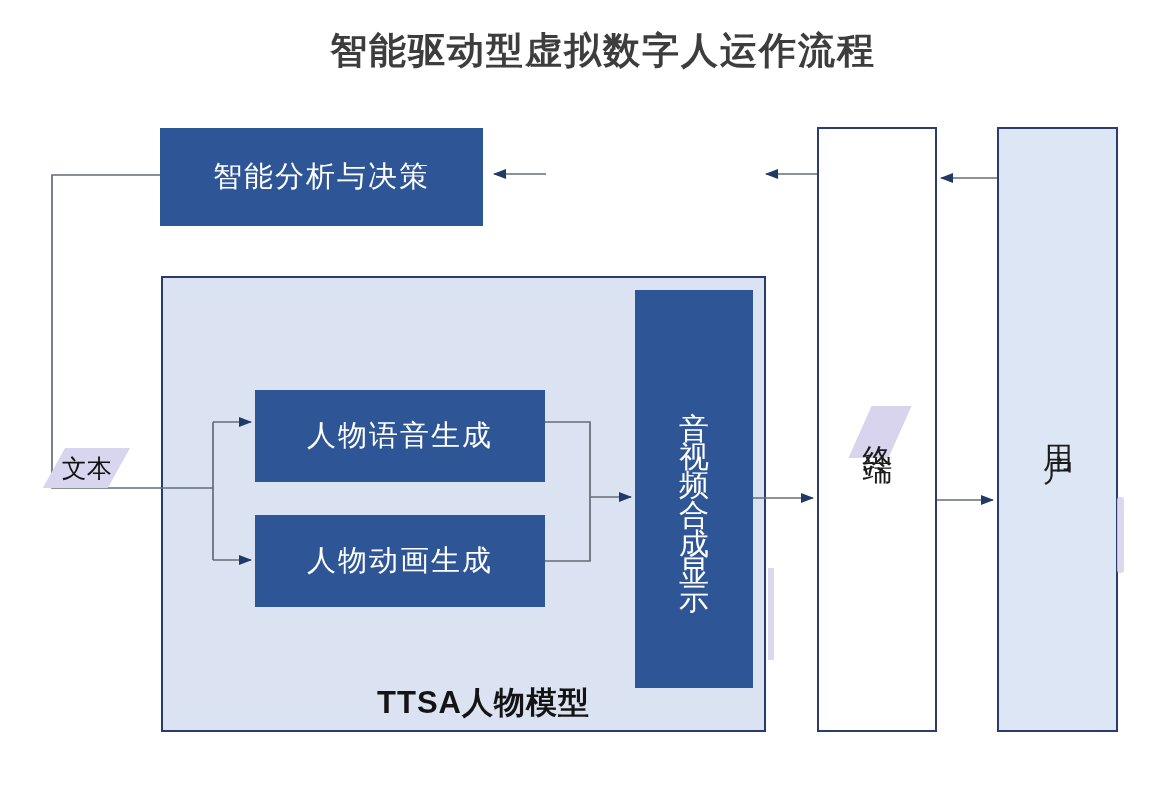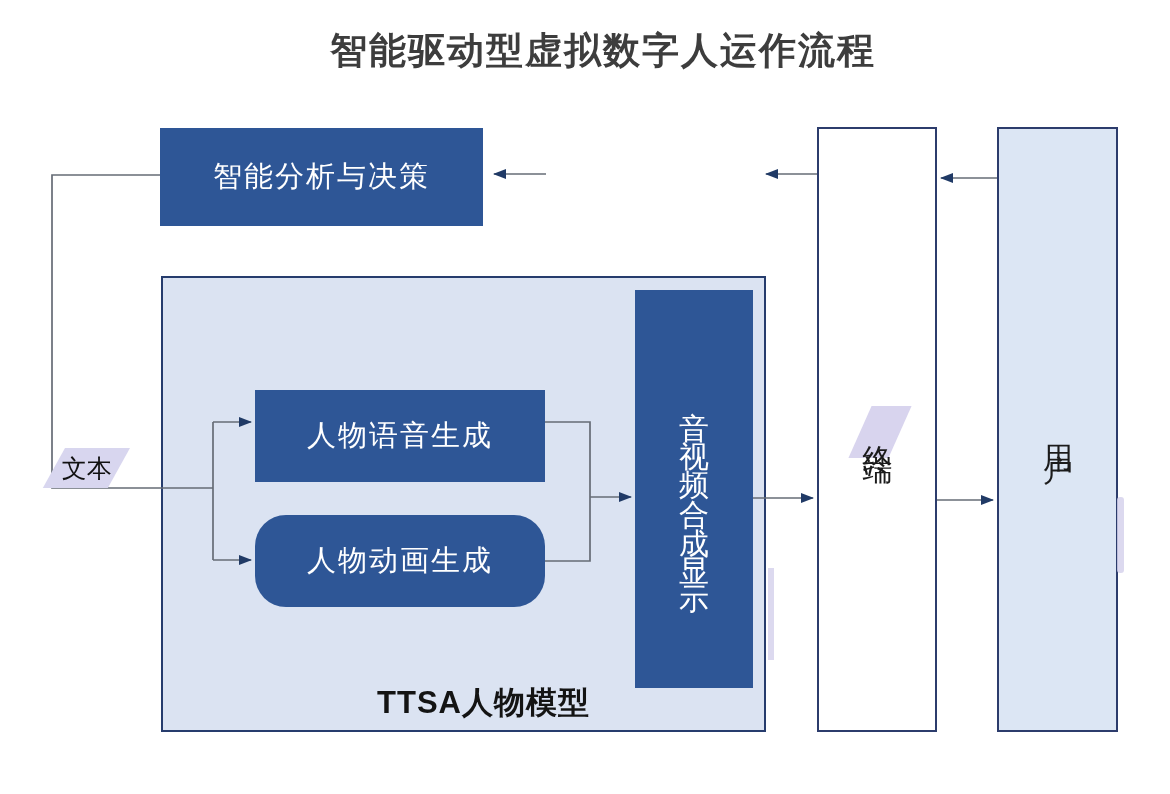--- a/index.html
+++ b/index.html
@@ -50,21 +50,21 @@
     font-size: 31px;
     font-weight: 700;
     color: #141414;
     letter-spacing: 1px;
     z-index: 4;
     padding-left: 40px;
   }
   .node-analysis   { left: 160px; top: 128px; width: 323px; height: 98px; }
   .node-perception { left: 546px; top: 130px; width: 212px; height: 96px; }
   .node-speech     { left: 255px; top: 373px; width: 290px; height: 92px; margin-top: 17px; }
-  .node-animation  { left: 255px; top: 515px; width: 290px; height: 92px; border-radius: 31px; }
+  .node-animation  { left: 255px; top: 515px; width: 290px; height: 92px; }
   .node-av         { left: 635px; top: 290px; width: 118px; height: 398px; }
   .vtext {
     writing-mode: vertical-rl;
     text-orientation: upright;
   }
   .node-av .vtext { font-size: 30px; letter-spacing: 29px; line-height: 1; }
   .column {
     position: absolute;
     top: 127px;
     height: 605px;

